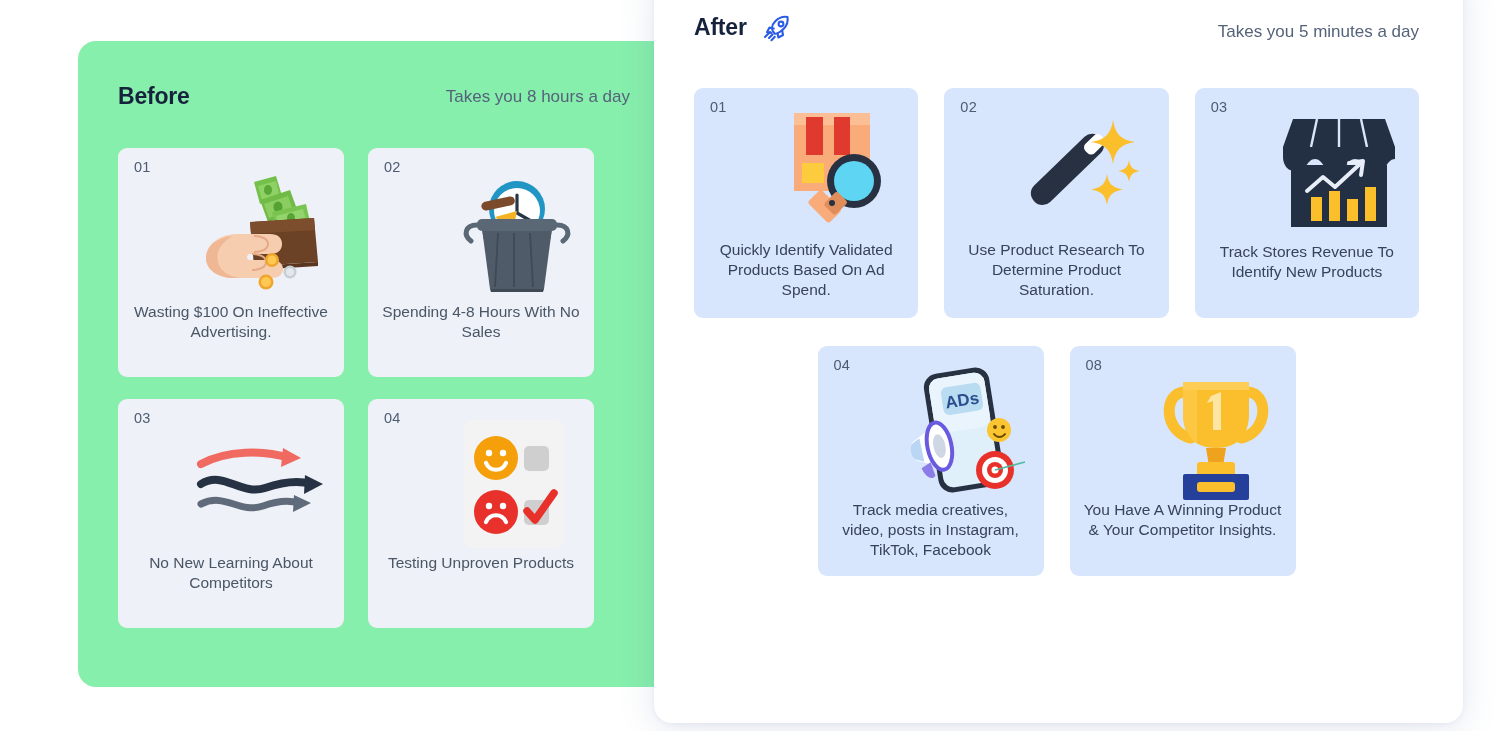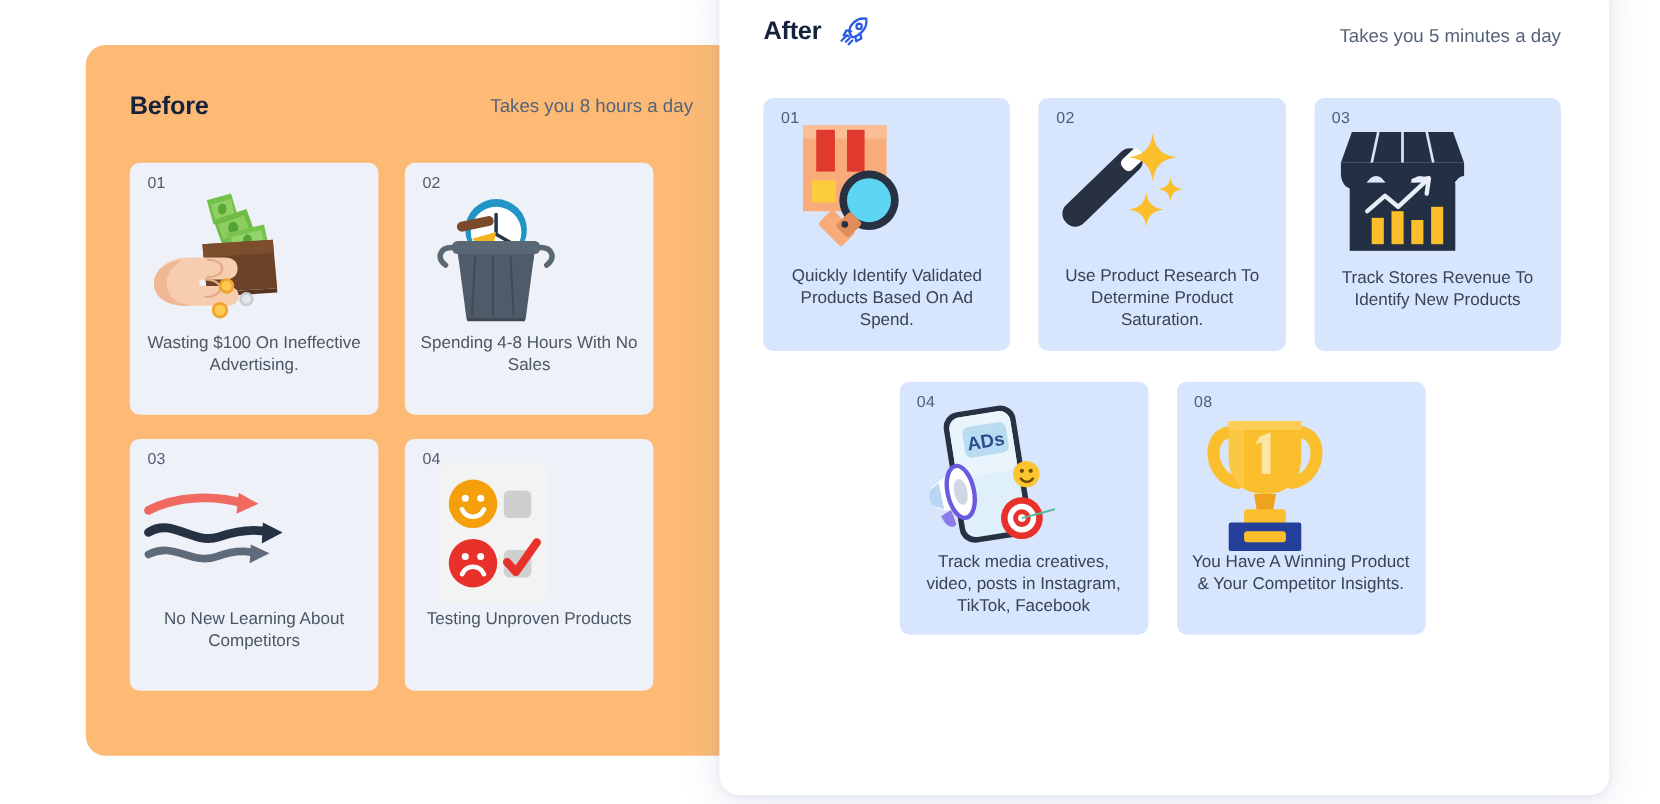--- a/index.html
+++ b/index.html
@@ -20,21 +20,21 @@
     background: #ffffff;
   }
 
   
   #before-panel {
     position: absolute;
     left: 78px;
     top: 41px;
     width: 592px;
     height: 646px;
-    background: #fdba74;
+    background: #86efac;
     border-radius: 18px;
     padding: 42px 40px 0 40px;
   }
 
   #after-panel {
     position: absolute;
     left: 654px;
     top: -30px;
     width: 809px;
     height: 753px;
@@ -86,21 +86,21 @@
     justify-content: center;
   }
   #after-row-1 { margin-bottom: 28px; }
 
   .card {
     border-radius: 9px;
     position: relative;
     padding: 12px 12px 18px 12px;
     display: flex;
     flex-direction: column;
-    align-items: flex-start;
+    align-items: flex-end;
   }
 
   .before-card {
     background: #eef1f7;
     width: 226px;
     height: 229px;
   }
 
   .after-card {
     background: #d7e5fd;

